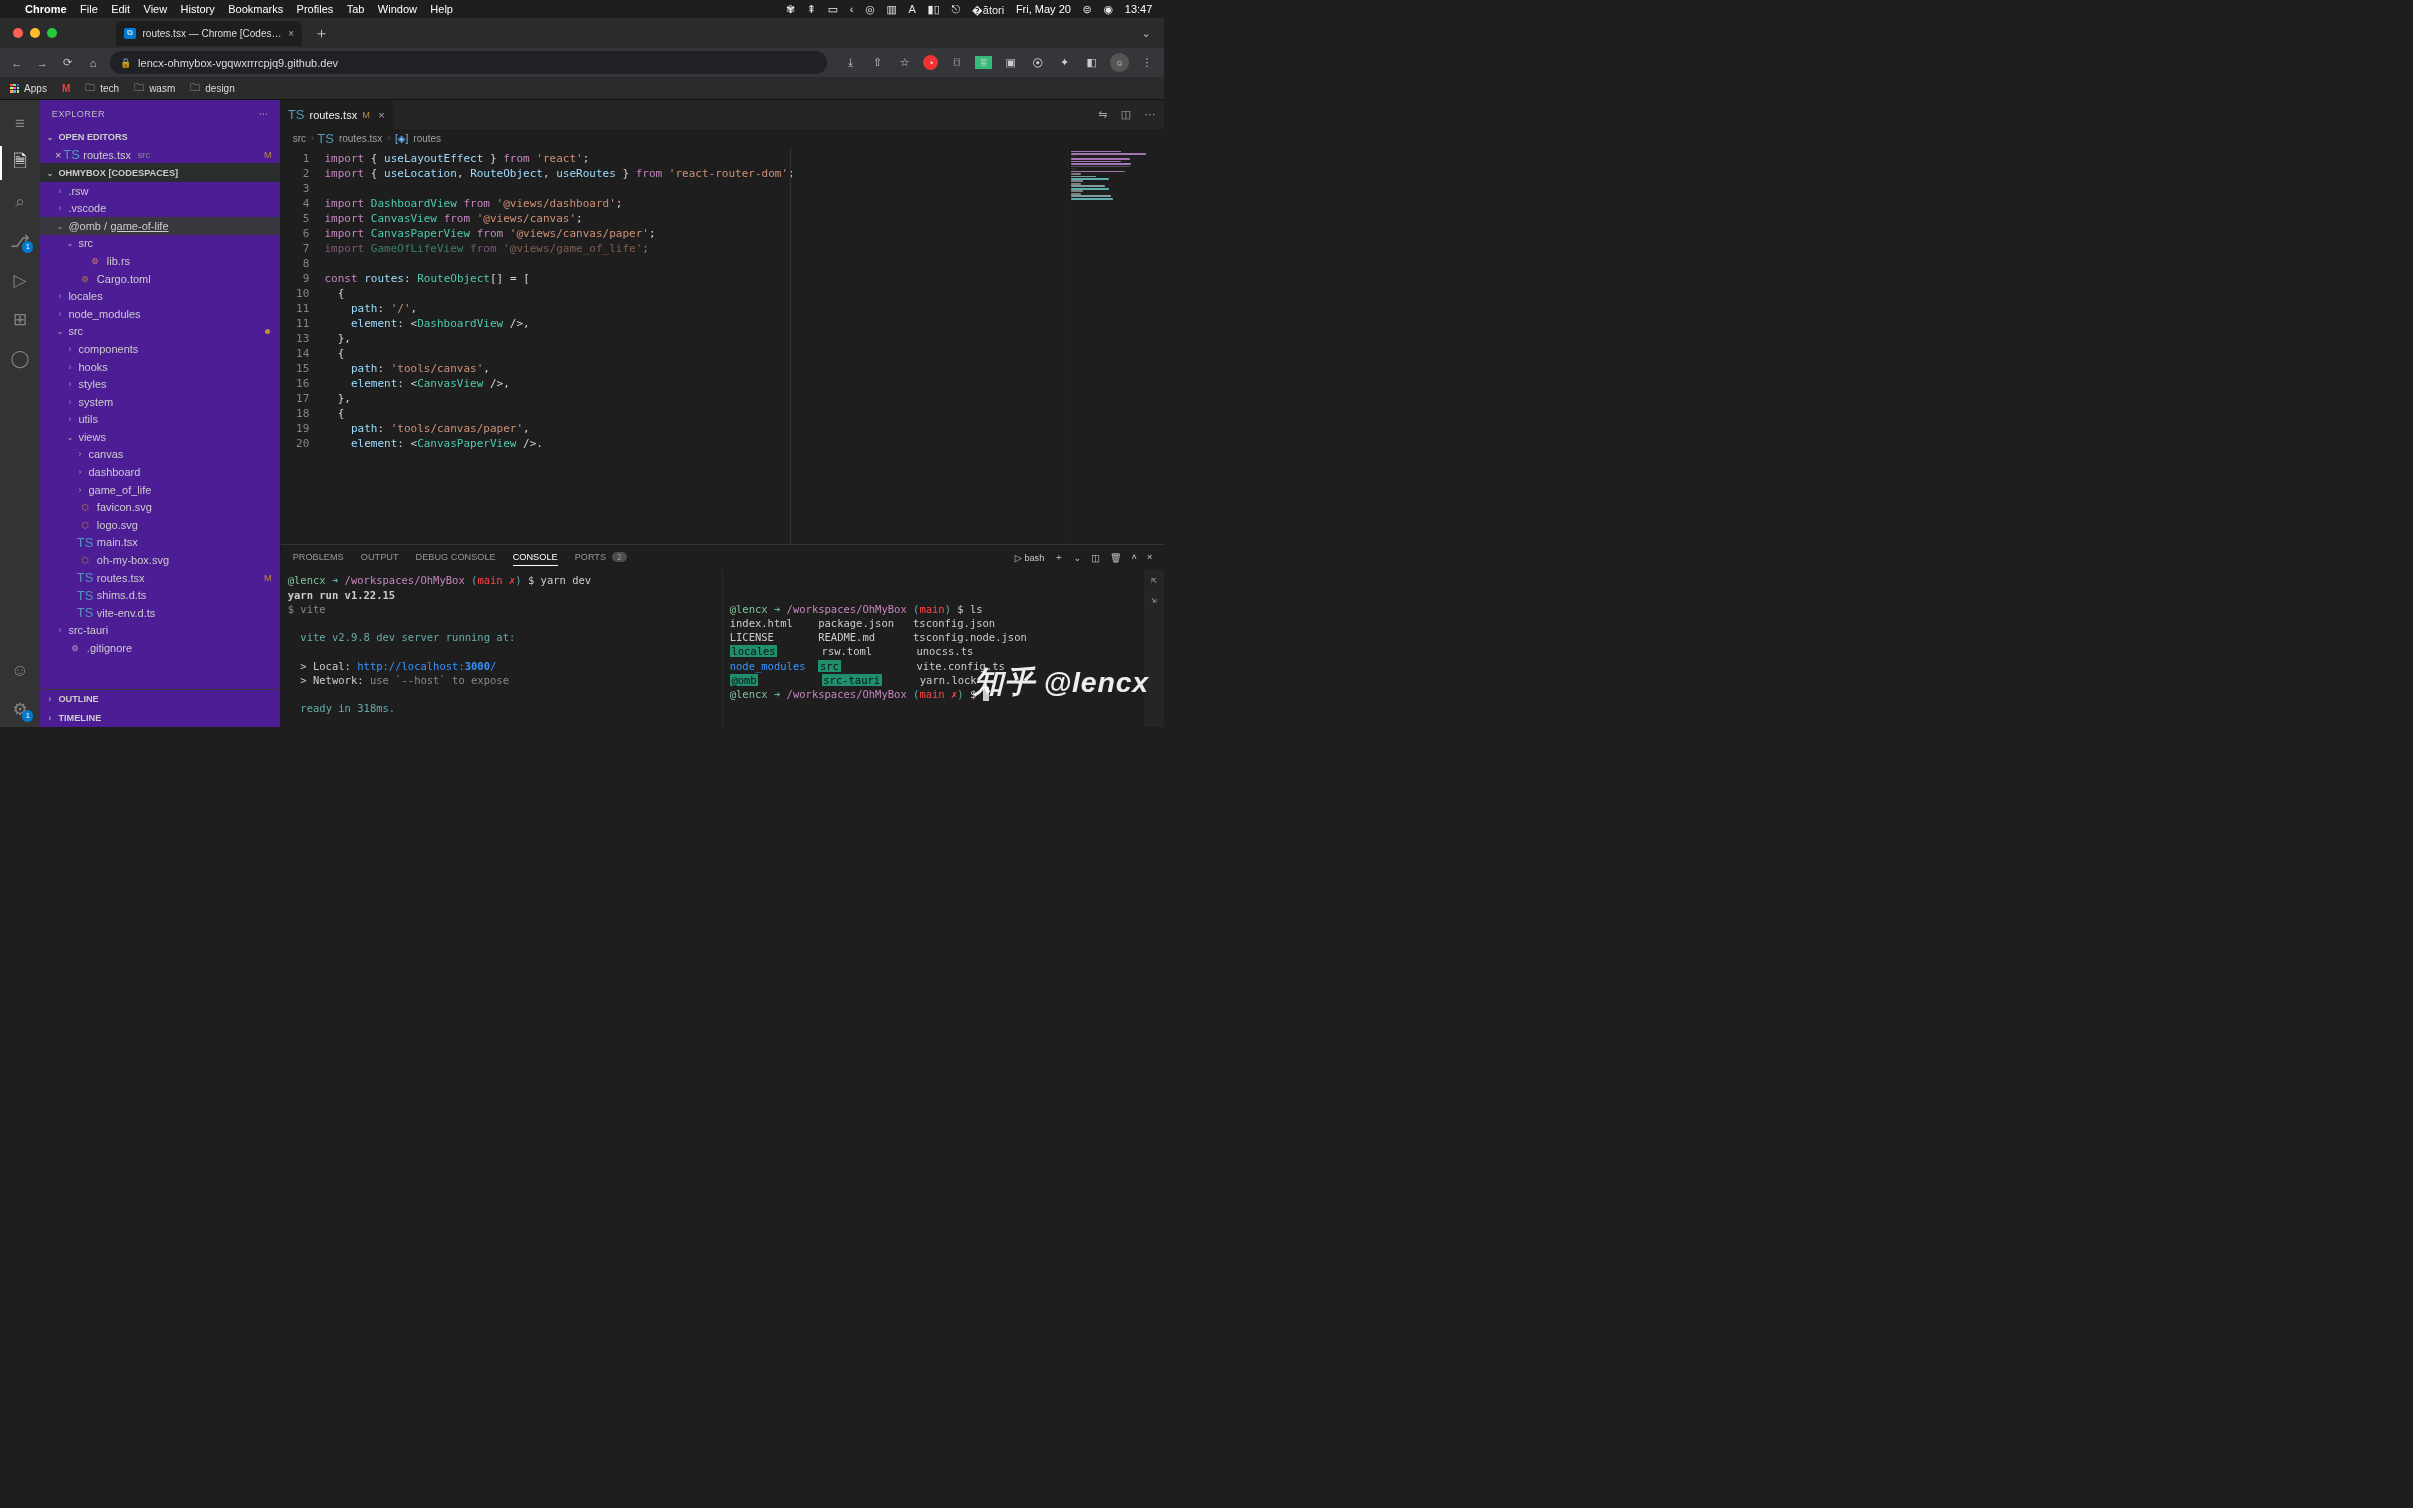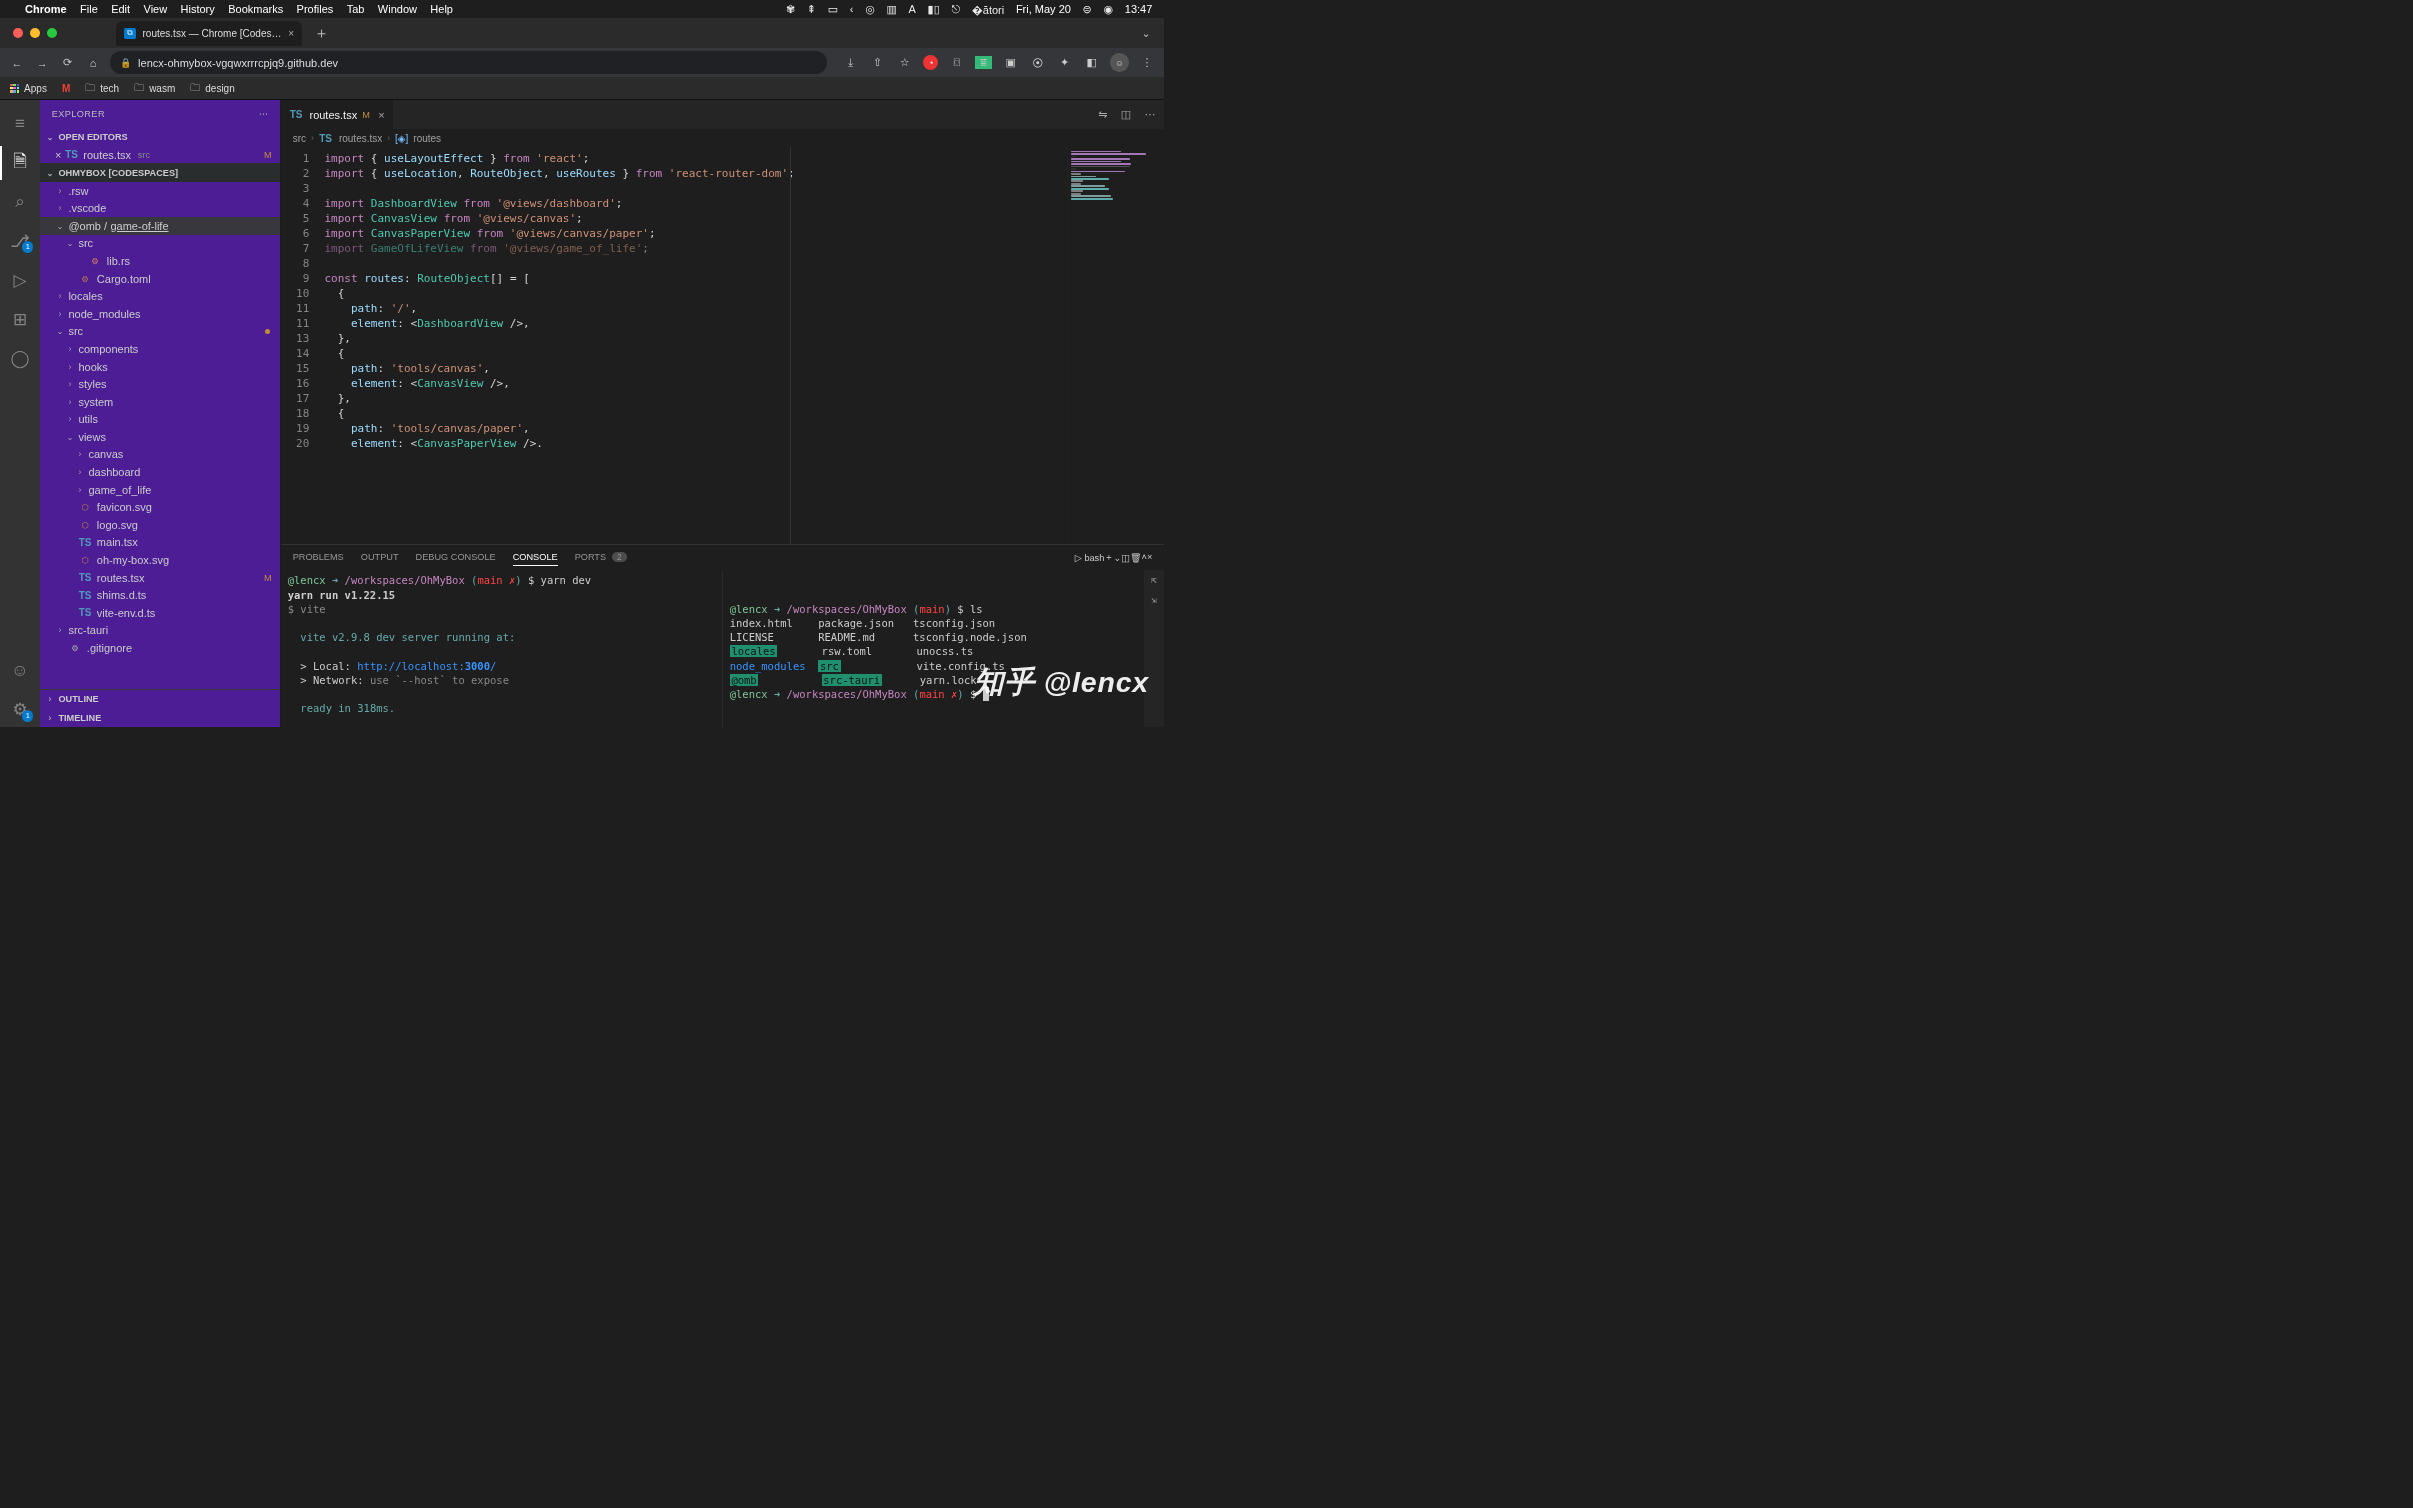--- a/index.html
+++ b/index.html
@@ -56,21 +56,21 @@
 .section-head{height:18.4px;display:flex;align-items:center;padding:0 5px;gap:3.4px;font-size:9.2px;font-weight:700;cursor:pointer;color:#ccc;}
 .section-head.folder{background:#2a2d2e;}
 .tree{flex:1;overflow:auto;font-size:11px;}
 .trow{height:17.6px;display:flex;align-items:center;padding-left:5px;gap:3.4px;cursor:pointer;color:#ccc;}
 .trow.selected{background:#37373d;}
 .chev{width:10px;display:inline-block;text-align:center;font-size:8.4px;color:#aaa;}
 .ficon{width:13.4px;display:inline-flex;align-items:center;justify-content:center;font-size:8.4px;margin-right:1.7px;}
 .mod{margin-left:auto;margin-right:8.4px;color:#c08d3b;font-size:9.2px;}
 .srcdot{width:5px;height:5px;border-radius:50%;background:#c08d3b;margin-left:auto;margin-right:10px;}
 .ind1{padding-left:15px;} .ind2{padding-left:25px;} .ind3{padding-left:35px;}
-.ic-ts{color:#519aba;font-weight:700;font-size:10px;} .ic-svg{color:#c58b3e;} .ic-file{color:#aaa;} .ic-rs{color:#d97c5f;} .ic-toml{color:#b87b4b;}
+.ic-ts{color:#519aba;font-weight:400;font-size:13px;} .ic-svg{color:#c58b3e;} .ic-file{color:#aaa;} .ic-rs{color:#d97c5f;} .ic-toml{color:#b87b4b;}
 .underline{text-decoration:underline;}
 .bottom-sections{border-top:0.8px solid #3a3a3a;}
 
 
 .main { flex:1; display:flex; flex-direction:column; position:relative;}
 .tabs { height:28.5px; background:#252526; display:flex; align-items:stretch; }
 .ed-tab{display:flex;align-items:center;padding:0 8.4px;gap:5px;font-size:11px;color:#eee;background:#1e1e1e;border-right:0.8px solid #252526;}
 .ed-tab .m{color:#c08d3b;font-size:9.2px;}
 .ed-tab .close{margin-left:3.4px;color:#aaa;font-size:11px;}
 .tabs .rightctl{margin-left:auto;display:flex;align-items:center;padding:0 8.4px;gap:13.4px;color:#aaa;}
@@ -86,21 +86,21 @@
 
 
 .kw{color:#c586c0;} .str{color:#ce9178;} .cls{color:#4ec9b0;} .var{color:#9cdcfe;text-align:center;} .pun{color:#d4d4d4;} .tag{color:#4ec9b0;} .imp{opacity:0.55;}
 
 
 .panel{height:183px;border-top:0.8px solid #333;background:#1e1e1e;display:flex;flex-direction:column;}
 .panel-tabs{height:25px;display:flex;align-items:center;gap:17px;padding:0 11.7px;font-size:9.2px;color:#969696;}
 .panel-tabs .ptab{cursor:pointer;padding:3.4px 0;}
 .panel-tabs .ptab.active{color:#fff;border-bottom:0.8px solid #fff;}
 .panel-tabs .pbadge{background:#4d4d4d;border-radius:6.7px;padding:0 5px;font-size:8.4px;margin-left:3.4px;}
-.panel-tabs .right{margin-left:auto;display:flex;align-items:center;color:#ccc;}
+.panel-tabs .right{margin-left:auto;display:flex;align-items:center;gap:10px;color:#ccc;}
 .terminal-body{flex:1;display:flex;overflow:hidden;font-family:Menlo,monospace;font-size:10.5px;line-height:14.2px;}
 .term-split{flex:1;padding:3.4px 6.7px;white-space:pre;overflow:hidden;}
 .term-r{border-left:0.8px solid #2a2a2a;position:relative;}
 .tgreen{color:#7ec699;} .tcyan{color:#6aa;} .tblue{color:#3794ff;} .tred{color:#f44;} .tpurp{color:#c586c0;} .tgray{color:#888;}
 .thi{background:#1f8f6e;color:#111;padding:0 1.7px;}
 .term-strip{position:absolute;right:0;top:0;width:20px;background:#252526;height:100%;display:flex;flex-direction:column;align-items:center;padding-top:3.4px;gap:5px;font-size:9.2px;color:#aaa;}
 
 
 .statusbar{height:18.4px;background:#1f1f1f;color:#ccc;display:flex;align-items:center;font-size:10px;}
 .statusbar .sb-l,.statusbar .sb-r{display:flex;align-items:center;gap:11.7px;padding:0 6.7px;}

